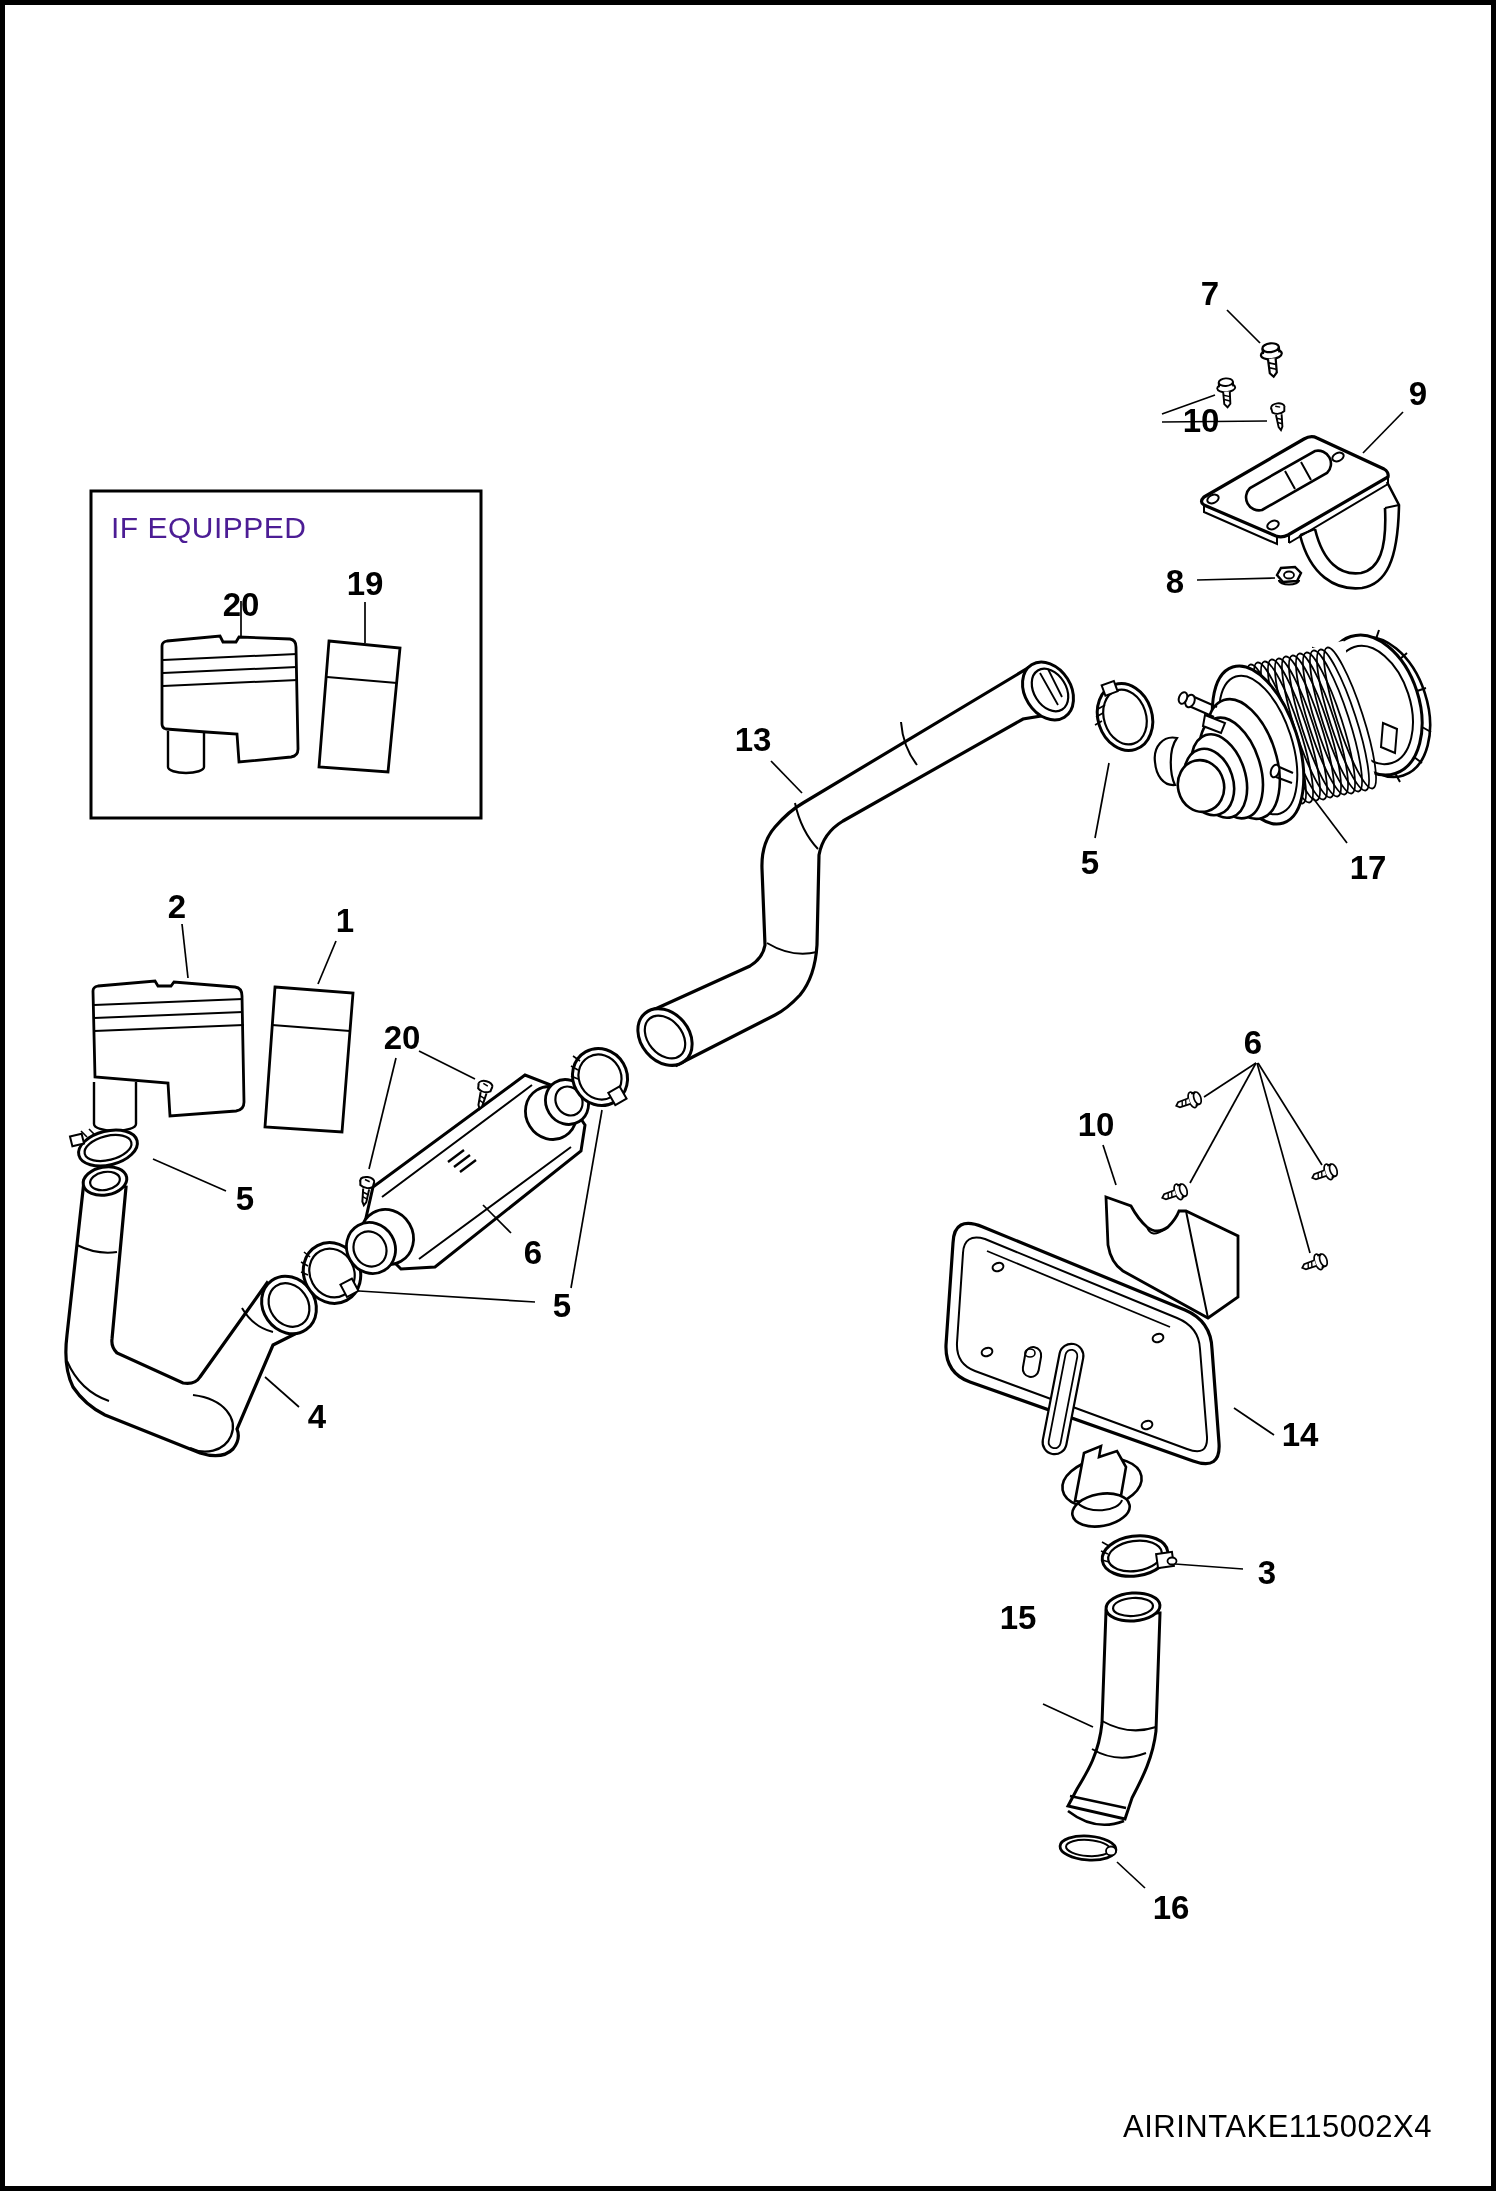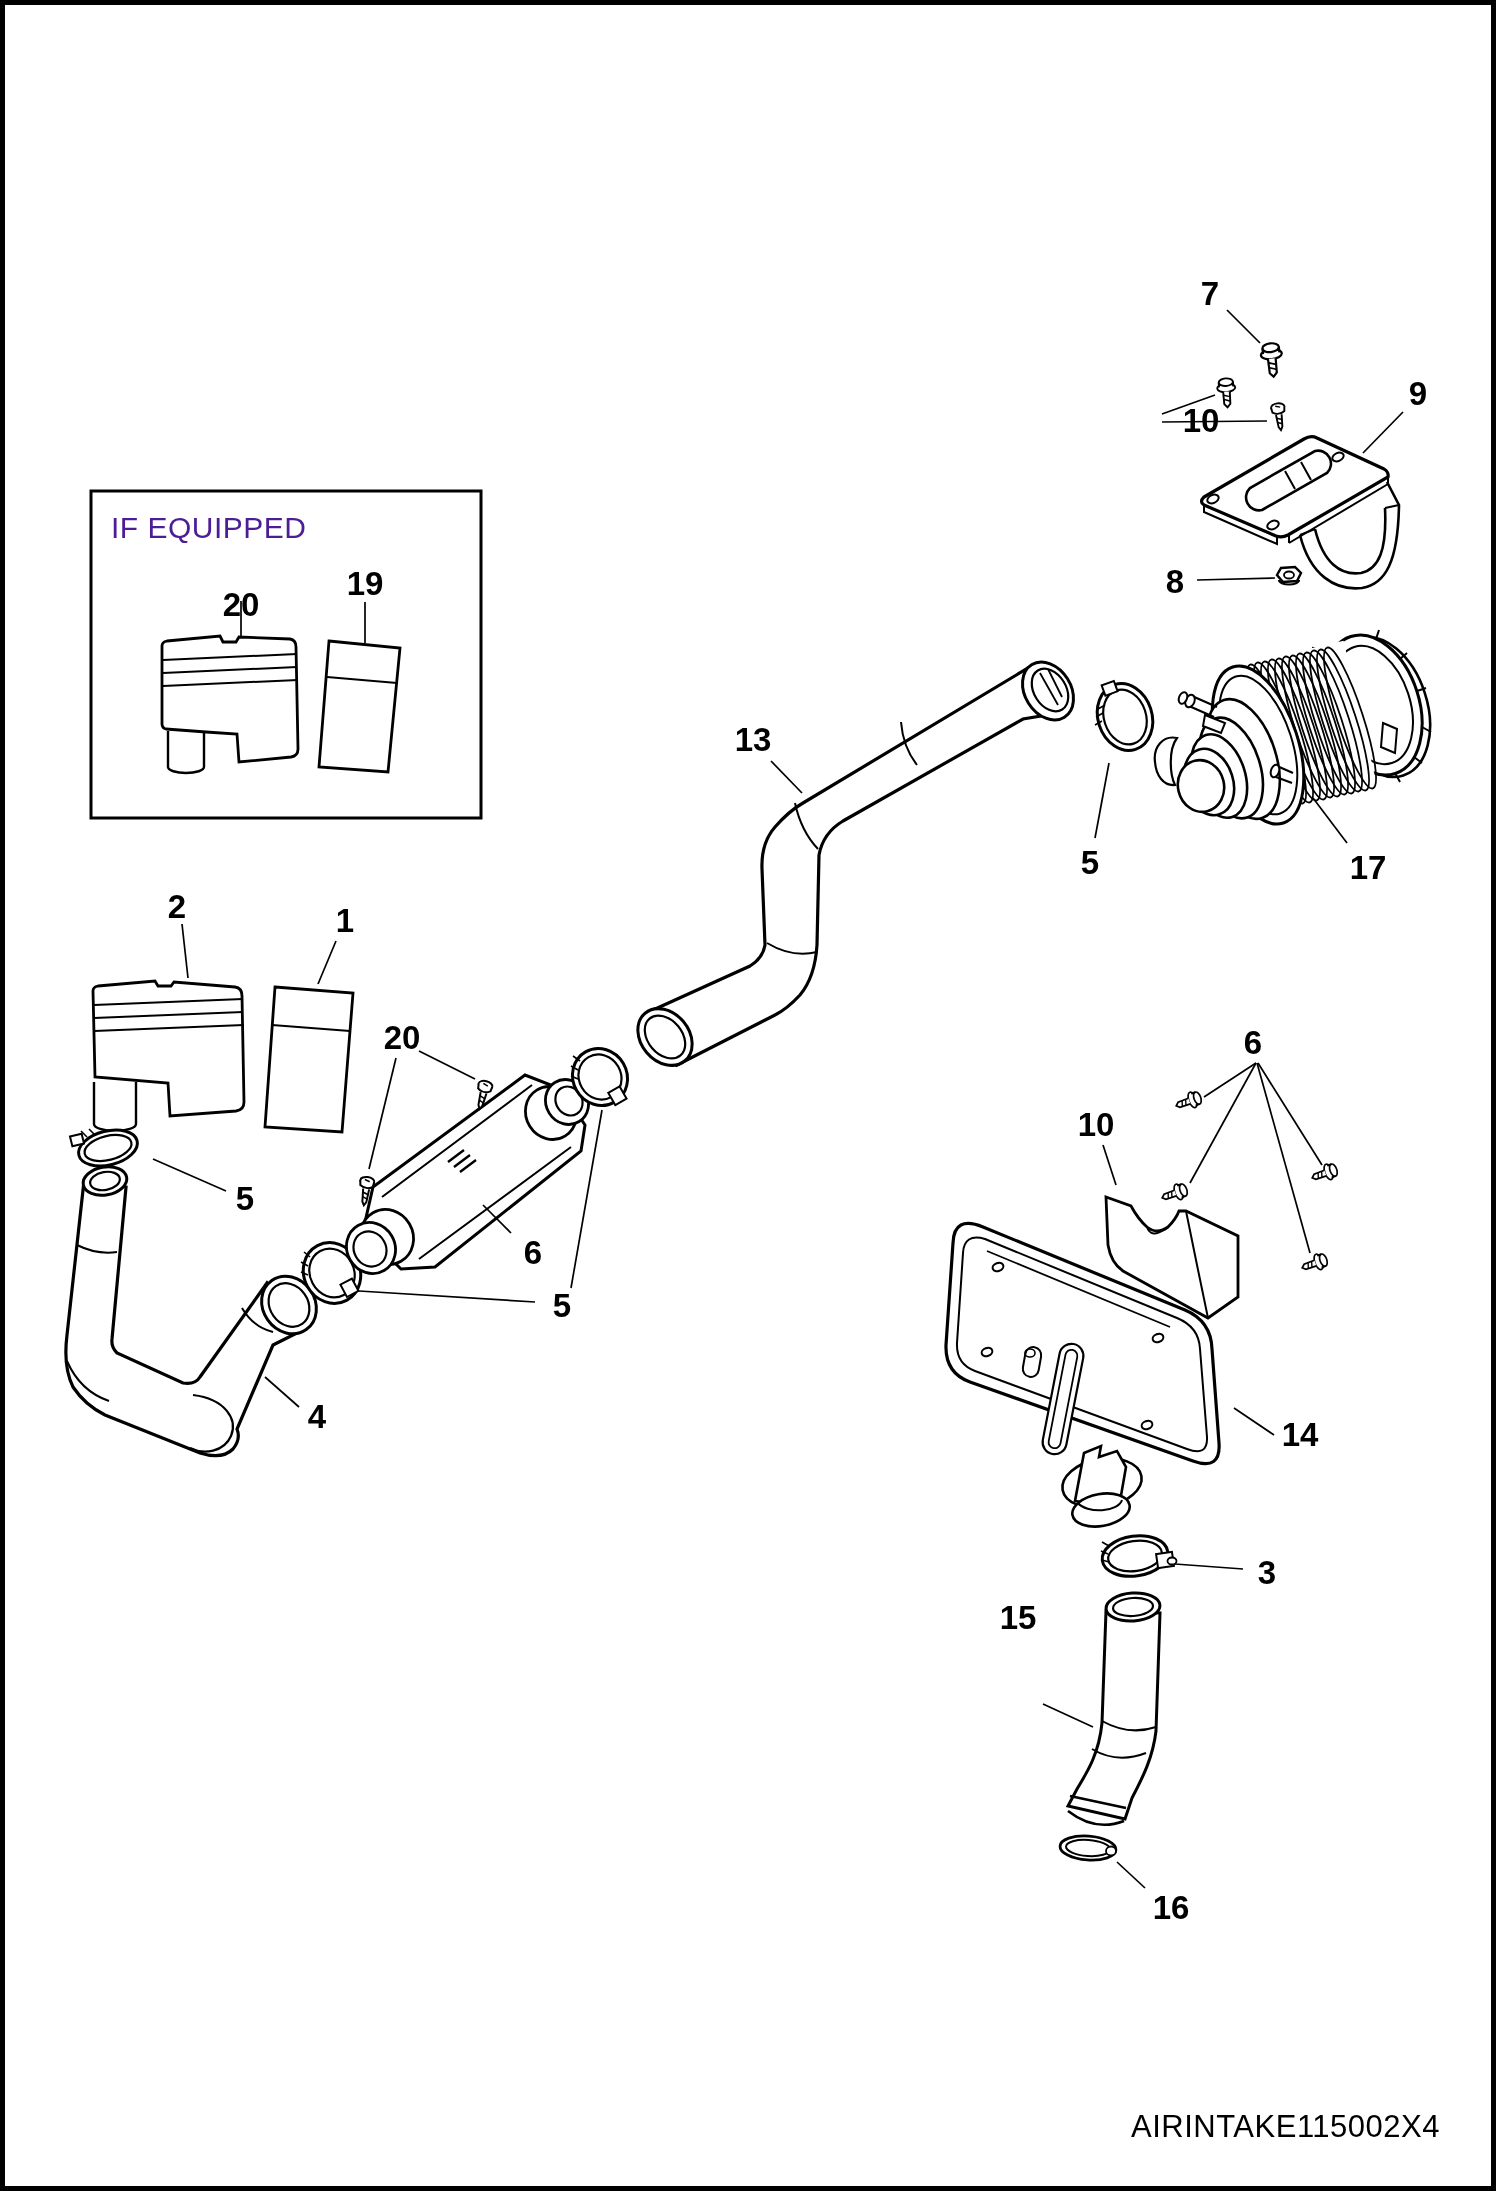--- a/index.html
+++ b/index.html
@@ -26,21 +26,21 @@
     position:absolute;
     font-size:30px;
     color:#4c1d95;
     letter-spacing:0.5px;
     line-height:1;
     white-space:nowrap;
   }
   .diagram-code{
     position:absolute;
     left:1118px;top:2106px;width:325px;
-    text-align:center;
+    text-align:left;
     font-size:31px;
     color:#000;
     letter-spacing:0.5px;
     line-height:1;
     white-space:nowrap;
   }
 </style>
 </head>
 <body>
 

